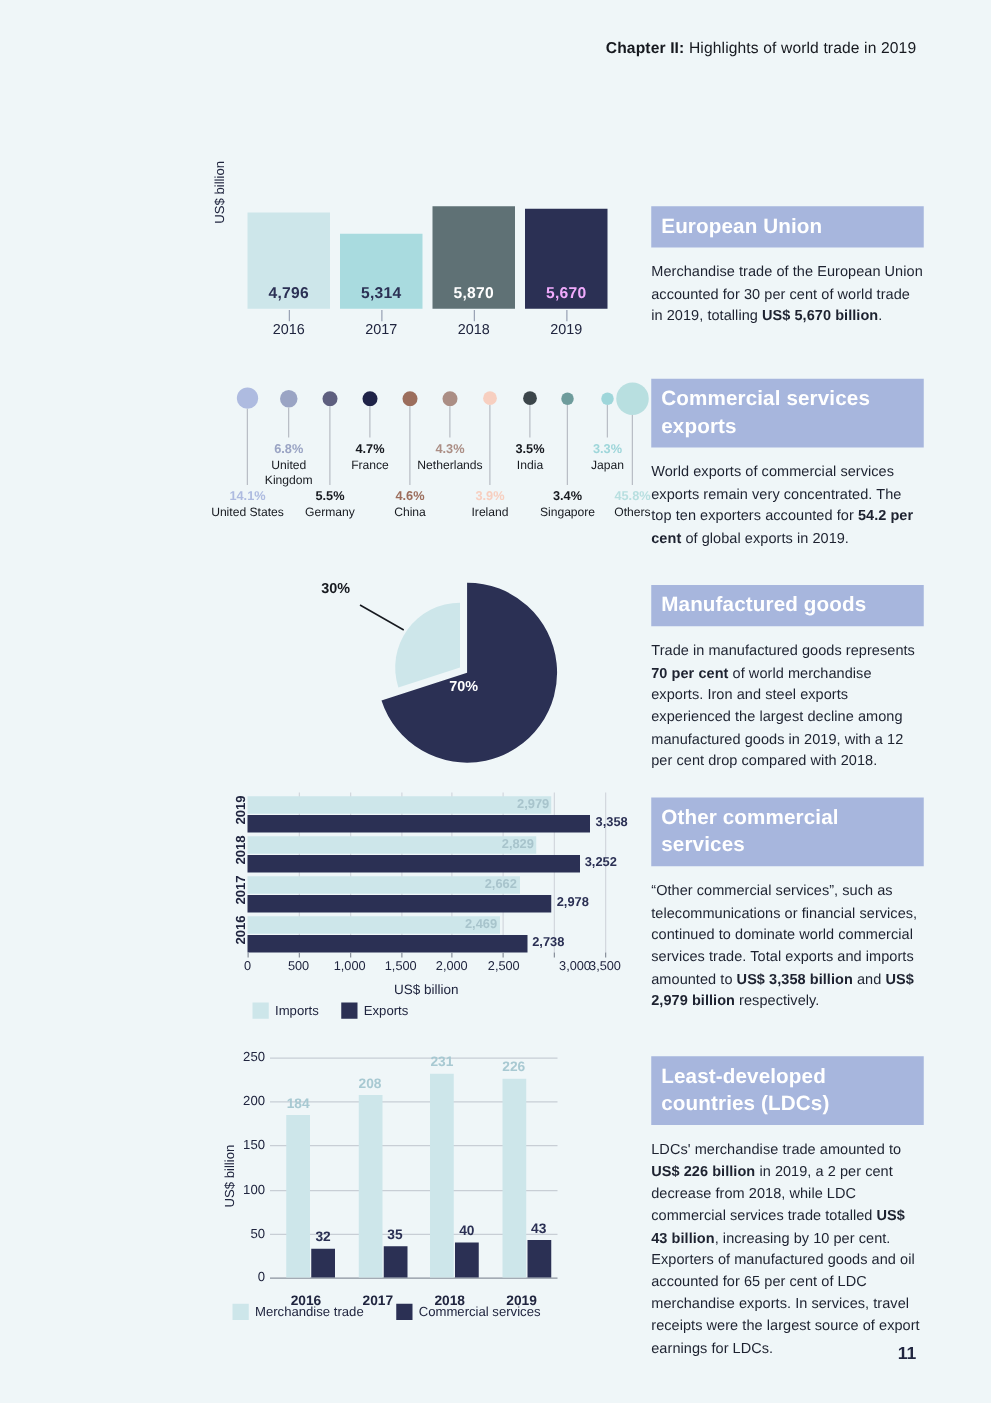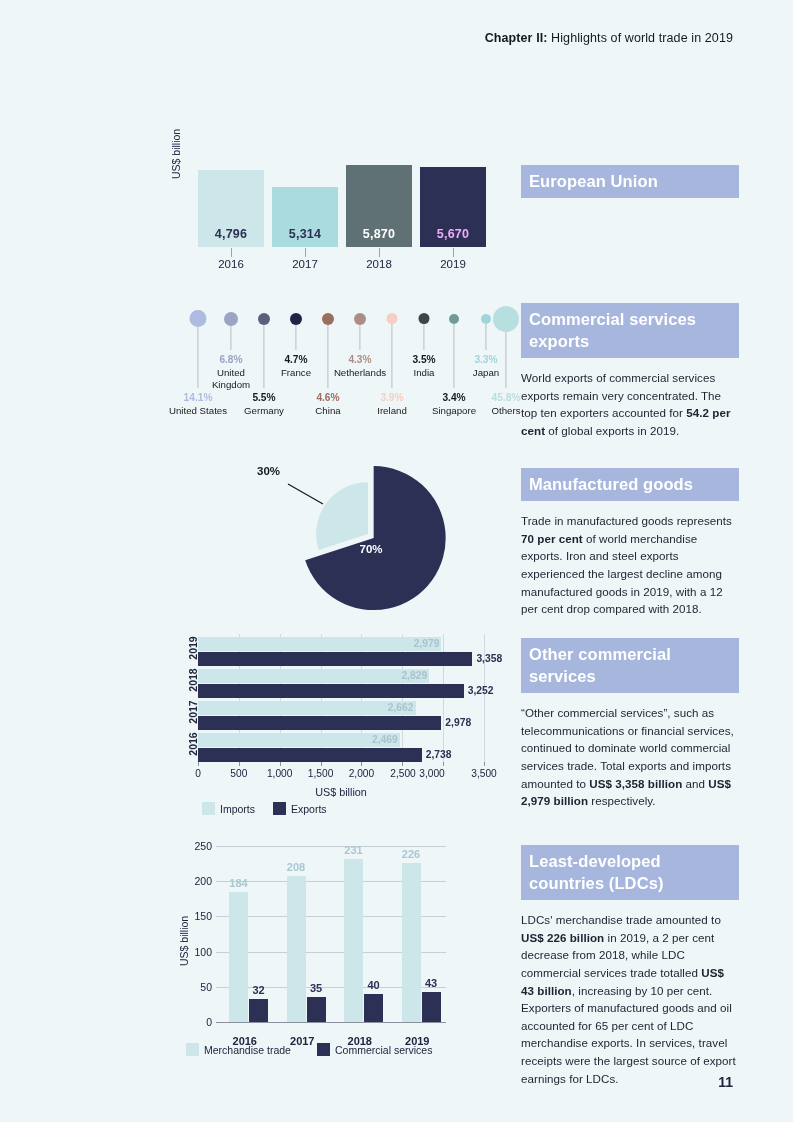--- a/index.html
+++ b/index.html
@@ -455,21 +455,21 @@
         <div class="hb-ticklabel" style="left: 40.8571px;">500</div>
         <div class="hb-tickmark" style="left: 81.7143px;"></div>
         <div class="hb-ticklabel" style="left: 81.7143px;">1,000</div>
         <div class="hb-tickmark" style="left: 122.571px;"></div>
         <div class="hb-ticklabel" style="left: 122.571px;">1,500</div>
         <div class="hb-tickmark" style="left: 163.429px;"></div>
         <div class="hb-ticklabel" style="left: 163.429px;">2,000</div>
         <div class="hb-tickmark" style="left: 204.286px;"></div>
         <div class="hb-ticklabel" style="left: 205px;">2,500</div>
         <div class="hb-tickmark" style="left: 245.143px;"></div>
-        <div class="hb-ticklabel" style="left: 234px;">3,000</div>
+        <div class="hb-ticklabel" style="left: 262px;">3,000</div>
         <div class="hb-tickmark" style="left: 286px;"></div>
         <div class="hb-ticklabel" style="left: 286px;">3,500</div>
       </div>
     <div class="hb-legend" id="hb-legend">
         <div class="lg-item">
           <span class="lg-sw" style="background: rgb(205, 230, 234);"></span>
           <span>Imports</span>
         </div>
         <div class="lg-item">
           <span class="lg-sw" style="background: rgb(43, 48, 84);"></span>
@@ -521,20 +521,21 @@
         </div>
         <div class="lg-item">
           <span class="lg-sw" style="background: rgb(43, 48, 84);"></span>
           <span>Commercial services</span>
         </div>
       </div>
   </div>
 
   <div class="panel" style="top:165px;">
     <div class="panel-head">European Union</div>
+    <div class="panel-body" id="panel-body-0"><span>Merchandise trade of the European Union accounted for 30 per cent of world trade in 2019, totalling </span><b>US$ 5,670 billion</b><span>.</span></div>
   </div>
 
   <div class="panel" style="top:303px;">
     <div class="panel-head">Commercial services exports</div>
     <div class="panel-body" id="panel-body-1"><span>World exports of commercial services exports remain very concentrated. The top ten exporters accounted for </span><b>54.2 per cent</b><span> of global exports in 2019.</span></div>
   </div>
 
   <div class="panel" style="top:468px;">
     <div class="panel-head">Manufactured goods</div>
     <div class="panel-body" id="panel-body-2"><span>Trade in manufactured goods represents </span><b>70 per cent</b><span> of world merchandise exports. Iron and steel exports experienced the largest decline among manufactured goods in 2019, with a 12 per cent drop compared with 2018.</span></div>

